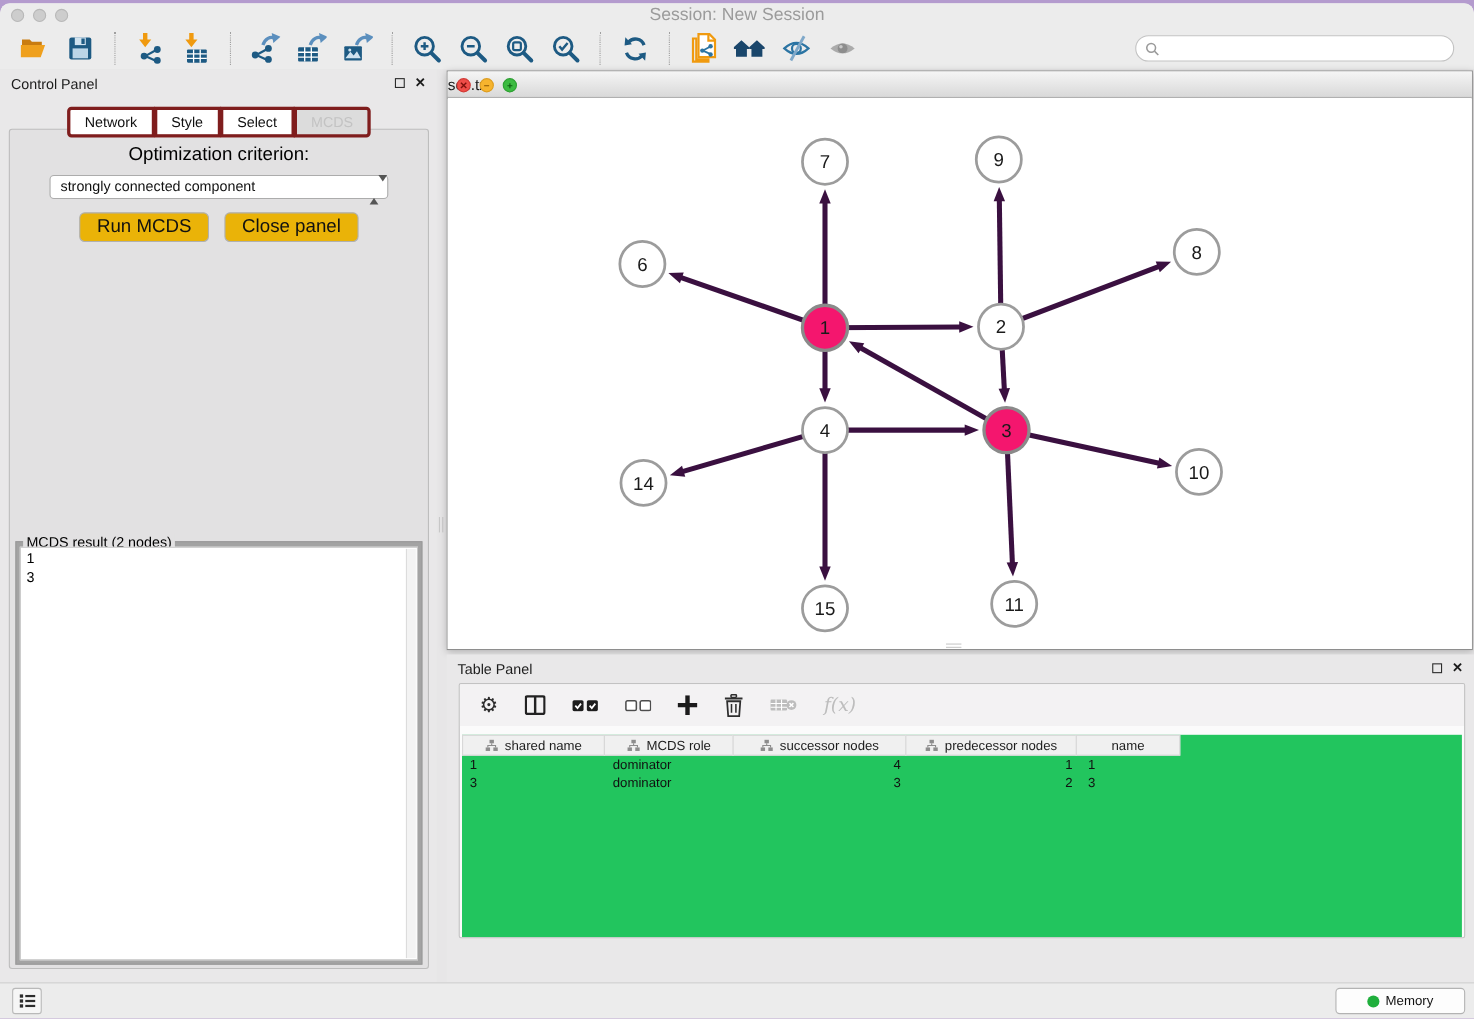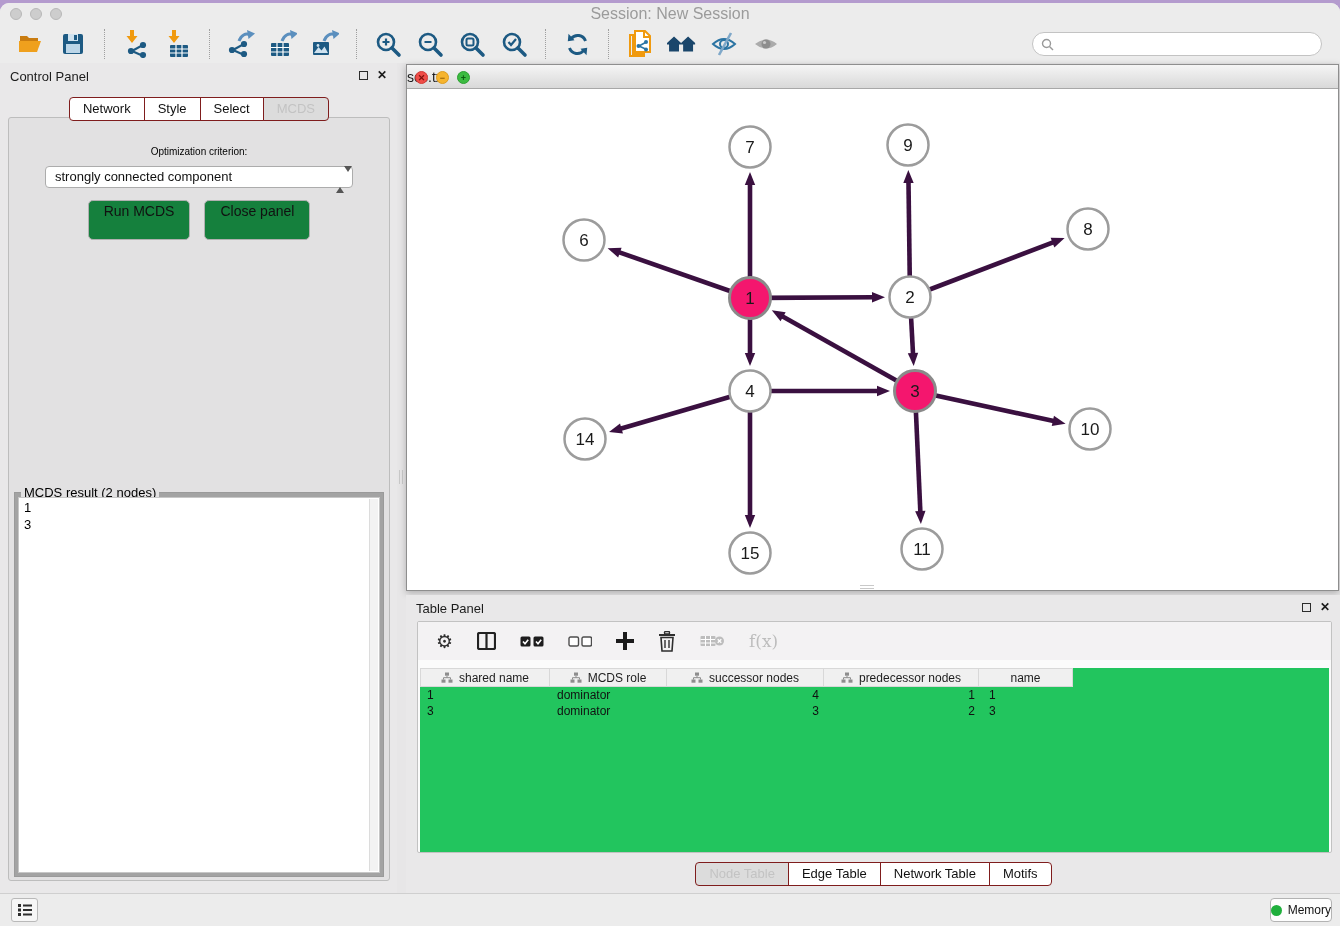--- a/index.html
+++ b/index.html
@@ -29,38 +29,38 @@
   .main { position:absolute; top:60px; left:0; right:0; height:830px; background:#e7e6e7; }
 
   
   .control-panel { position:absolute; left:0; top:0; width:397px; height:100%; background:#e9e8e9; }
   .panel-head { position:relative; height:26px; padding:6px 10px 0; font-size:13px; color:#1c1c1c; }
   .panel-head .win-icons { position:absolute; right:10px; top:7px; display:flex; gap:9px; align-items:center; }
   .float-box { width:9px; height:9px; border:1.5px solid #2c2c2c; }
   .close-x { font-size:12px; font-weight:bold; color:#1a1a1a; line-height:10px; }
 
   .tabs-row { display:flex; justify-content:center; margin-top:8px; position:relative; z-index:2; }
-  .tab { font-size:13px; padding:3px 13px 4px; background:#fff; border:1px solid #7f1d1d;
+  .tab { font-size:13px; padding:3px 13px 4px; background:#fff; border:3px solid #7f1d1d;
          margin-right:-1px; color:#111; }
   .tab:first-child { border-radius:4px 0 0 4px; }
   .tab:last-child  { border-radius:0 4px 4px 0; }
   .tab.active { background:#dcdcdc; color:#c3c3c3; }
 
   .cp-content { position:absolute; top:54px; left:8px; right:7px; bottom:12px;
                 background:#e2e1e2; border:1px solid #bdbdbd; border-radius:3px; }
-  .opt-label { margin-top:28px; text-align:center; font-size:10px; color:#000; }
+  .opt-label { margin-top:12px; text-align:center; font-size:17px; color:#000; }
   .combo { width:308px; height:22px; margin:9px auto 0; background:#fff; border:1px solid #acacac;
            border-radius:4px; position:relative; font-size:13px; line-height:20px; padding-left:9px; color:#111; }
   .combo .steppers { position:absolute; right:7px; top:3px; width:9px; height:16px; }
   .combo .steppers .up { width:0; height:0; border-left:4.5px solid transparent; border-right:4.5px solid transparent;
            border-bottom:6px solid #555; margin-bottom:3px; }
   .combo .steppers .down { width:0; height:0; border-left:4.5px solid transparent; border-right:4.5px solid transparent;
            border-top:6px solid #555; }
   .btn-row { display:flex; justify-content:center; gap:14px; margin-top:12px; }
-  .aq-btn { font-size:14px; font-family:"Liberation Sans",sans-serif; padding:2px 15px 20px; background:#15803d;
+  .aq-btn { font-size:17px; font-family:"Liberation Sans",sans-serif; padding:2px 15px 3px; background:#eab308;
             border:1px solid #b0b0b0; border-radius:5px; color:#111; }
 
   .result-fieldset { position:absolute; left:5px; right:5px; top:374px; bottom:3px;
                      border:1px solid #9a9a9a; background:#a3a3a3; }
   .result-legend { position:absolute; top:-8px; left:6px; background:#e2e1e2; padding:0 3px; font-size:13px; color:#000; }
   .result-text { position:absolute; top:4px; left:3px; right:3px; bottom:3px; background:#fff;
                  border:1px solid #c7c7c7; font-size:13px; line-height:17px; padding:1px 5px;
                  white-space:pre-line; color:#000; }
   .result-scroll { position:absolute; top:1px; bottom:1px; right:1px; width:9px; background:#f3f3f3;
                    border-left:1px solid #dcdcdc; }
@@ -84,39 +84,39 @@
   .v-grip { position:absolute; left:399px; top:407px; width:4px; height:14px;
             border-left:1px solid #c9c9c9; border-right:1px solid #c9c9c9; }
 
   
   .table-panel { position:absolute; left:406px; top:532px; width:934px; height:298px; background:#e9e8e9; }
   .tp-inner { position:absolute; left:11px; right:8px; top:26px; bottom:40px; background:#fbfbfb;
               border:1px solid #c2c2c2; border-radius:2px; overflow:hidden; }
   .tp-toolbar { height:38px; display:flex; align-items:center; gap:24px; padding-left:18px; background:#f3f2f3; }
   .tp-toolbar .ticon { display:flex; align-items:center; justify-content:center; }
   .gear-glyph { font-family:"DejaVu Sans", sans-serif; font-size:19px; color:#2e2e2e; line-height:19px; }
-  .fx-label { font-family:"DejaVu Serif", serif; font-size:17px; color:#bdbdbd; }
+  .fx-label { font-family:"DejaVu Serif", serif; font-style:italic; font-size:17px; color:#bdbdbd; }
 
   .tbl { position:absolute; top:46px; left:2px; right:2px; bottom:0; background:#22c55e; }
   .tbl-head { display:flex; }
   .th-cell { height:19px; background:#f0f0f0; border:1px solid #d8d8d8; margin-right:-1px;
              display:flex; align-items:center; justify-content:center; gap:6px;
              font-size:12px; color:#1d1d1d; }
   .tbl-row { display:flex; height:16px; }
   .td-cell { font-size:12px; color:#111; padding:0 7px; line-height:16px; overflow:hidden; }
   .td-left { text-align:left; } .td-right { text-align:right; }
 
   .tp-tabs { position:absolute; bottom:7px; left:0; right:0; display:flex; justify-content:center; }
 
   
   .status-bar { position:absolute; bottom:0; left:0; right:0; height:33px; background:#ececec;
                 border-top:1px solid #cfcfcf; }
   .list-btn { position:absolute; left:11px; top:4px; width:27px; height:24px; background:#f6f6f6;
               border:1px solid #b9b9b9; border-radius:3px; display:flex; align-items:center; justify-content:center; }
-  .mem-btn { position:absolute; right:8px; top:4px; height:24px; padding:0 0; background:#fdfdfd;
+  .mem-btn { position:absolute; right:8px; top:4px; height:24px; padding:0 28px; background:#fdfdfd;
              border:1px solid #b3b3b3; border-radius:4px; display:flex; align-items:center; gap:6px; font-size:12px; color:#111; }
   .mem-dot { width:11px; height:11px; border-radius:50%; background:#1faf3c; }
 </style>
 </head>
 <body>
 
 <div class="app">
 
   <div class="titlebar">
     <div class="tl-group">
@@ -503,26 +503,20 @@
               <div class="tbl-row">
                 <div class="td-cell td-left" style="width: 130px;">3</div>
                 <div class="td-cell td-left" style="width: 118px;">dominator</div>
                 <div class="td-cell td-right" style="width: 158px;">3</div>
                 <div class="td-cell td-right" style="width: 156px;">2</div>
                 <div class="td-cell td-left" style="width: 95px;">3</div>
               </div>
             </div>
         </div>
       </div>
-      <div class="tp-tabs" id="tp-tabs">
-          <span class="tab active">Node Table</span>
-          <span class="tab">Edge Table</span>
-          <span class="tab">Network Table</span>
-          <span class="tab">Motifs</span>
-        </div>
     </div>
   </div>
 
   <div class="status-bar">
     <div class="list-btn">
       <svg width="16" height="14" viewBox="0 0 16 14">
           <g fill="#2d2d2d">
             <rect x="1" y="1" width="3" height="3"></rect>
             <rect x="6" y="1.5" width="9" height="2"></rect>
             <rect x="1" y="5.5" width="3" height="3"></rect>

